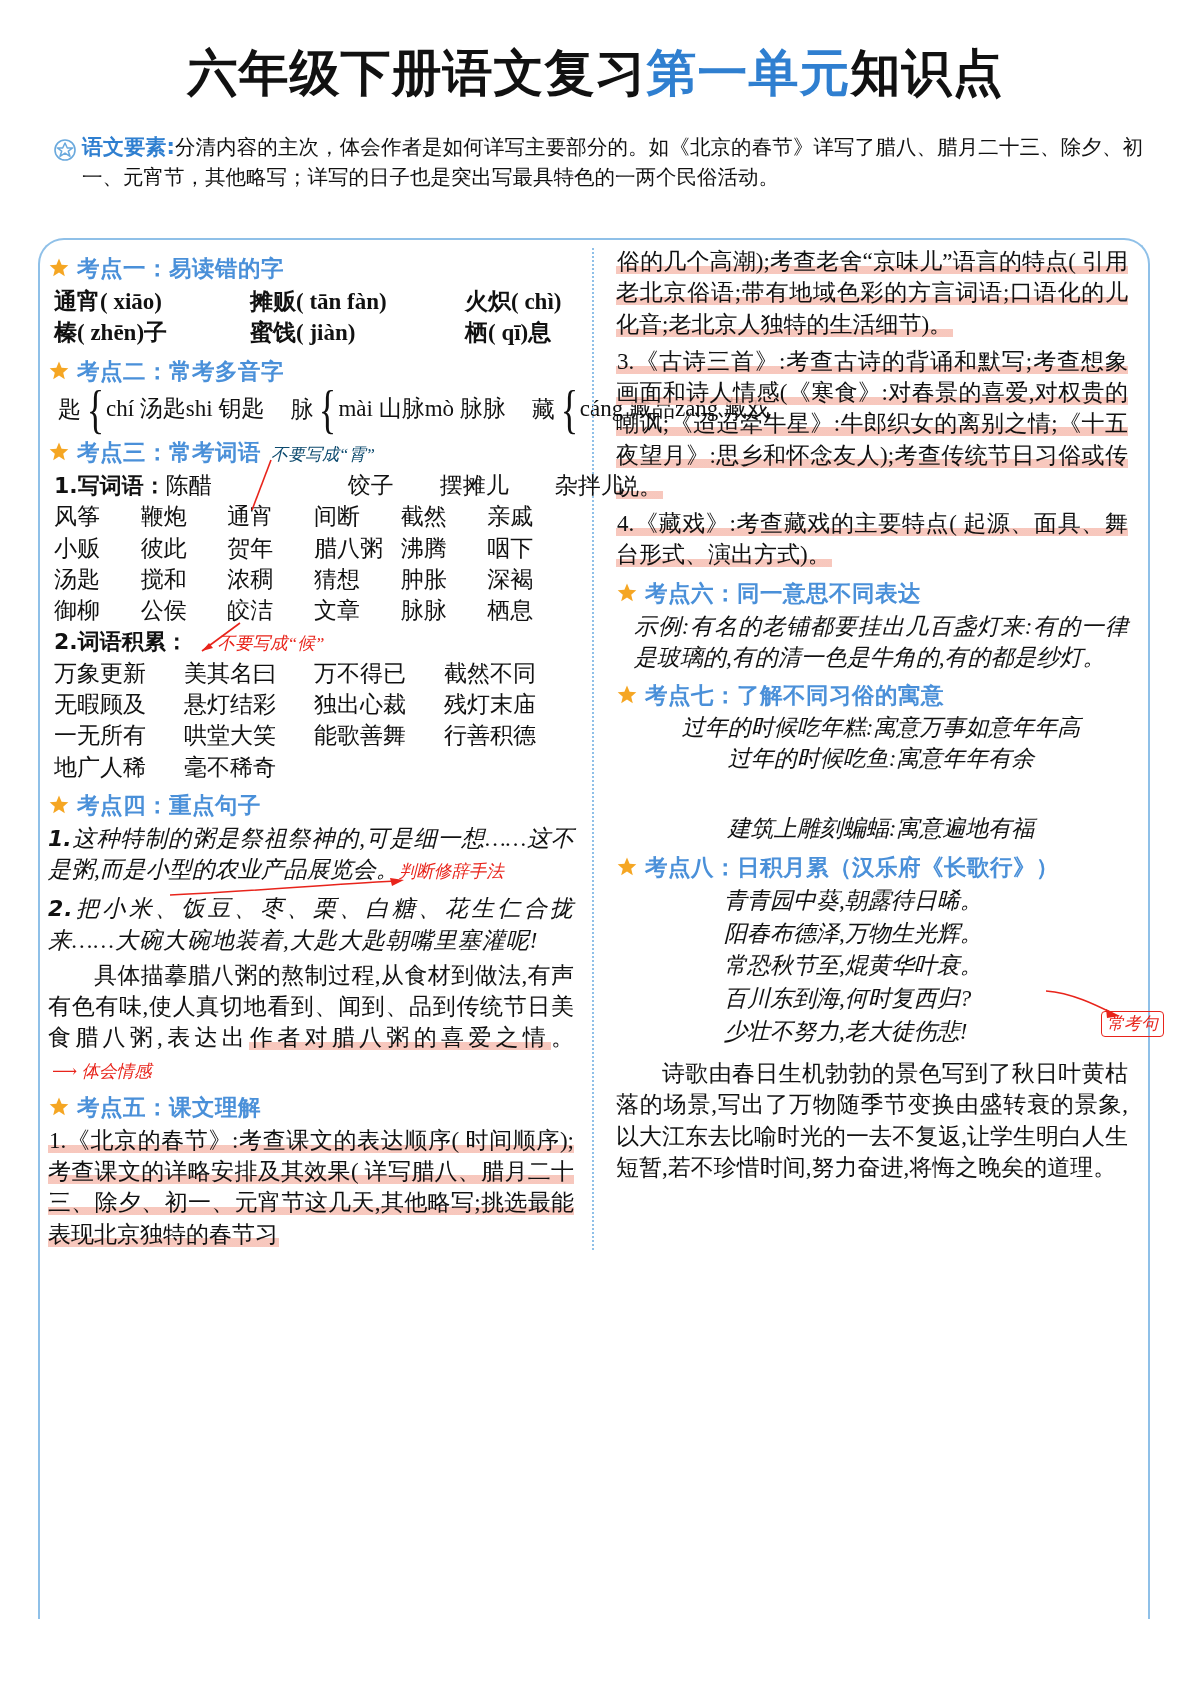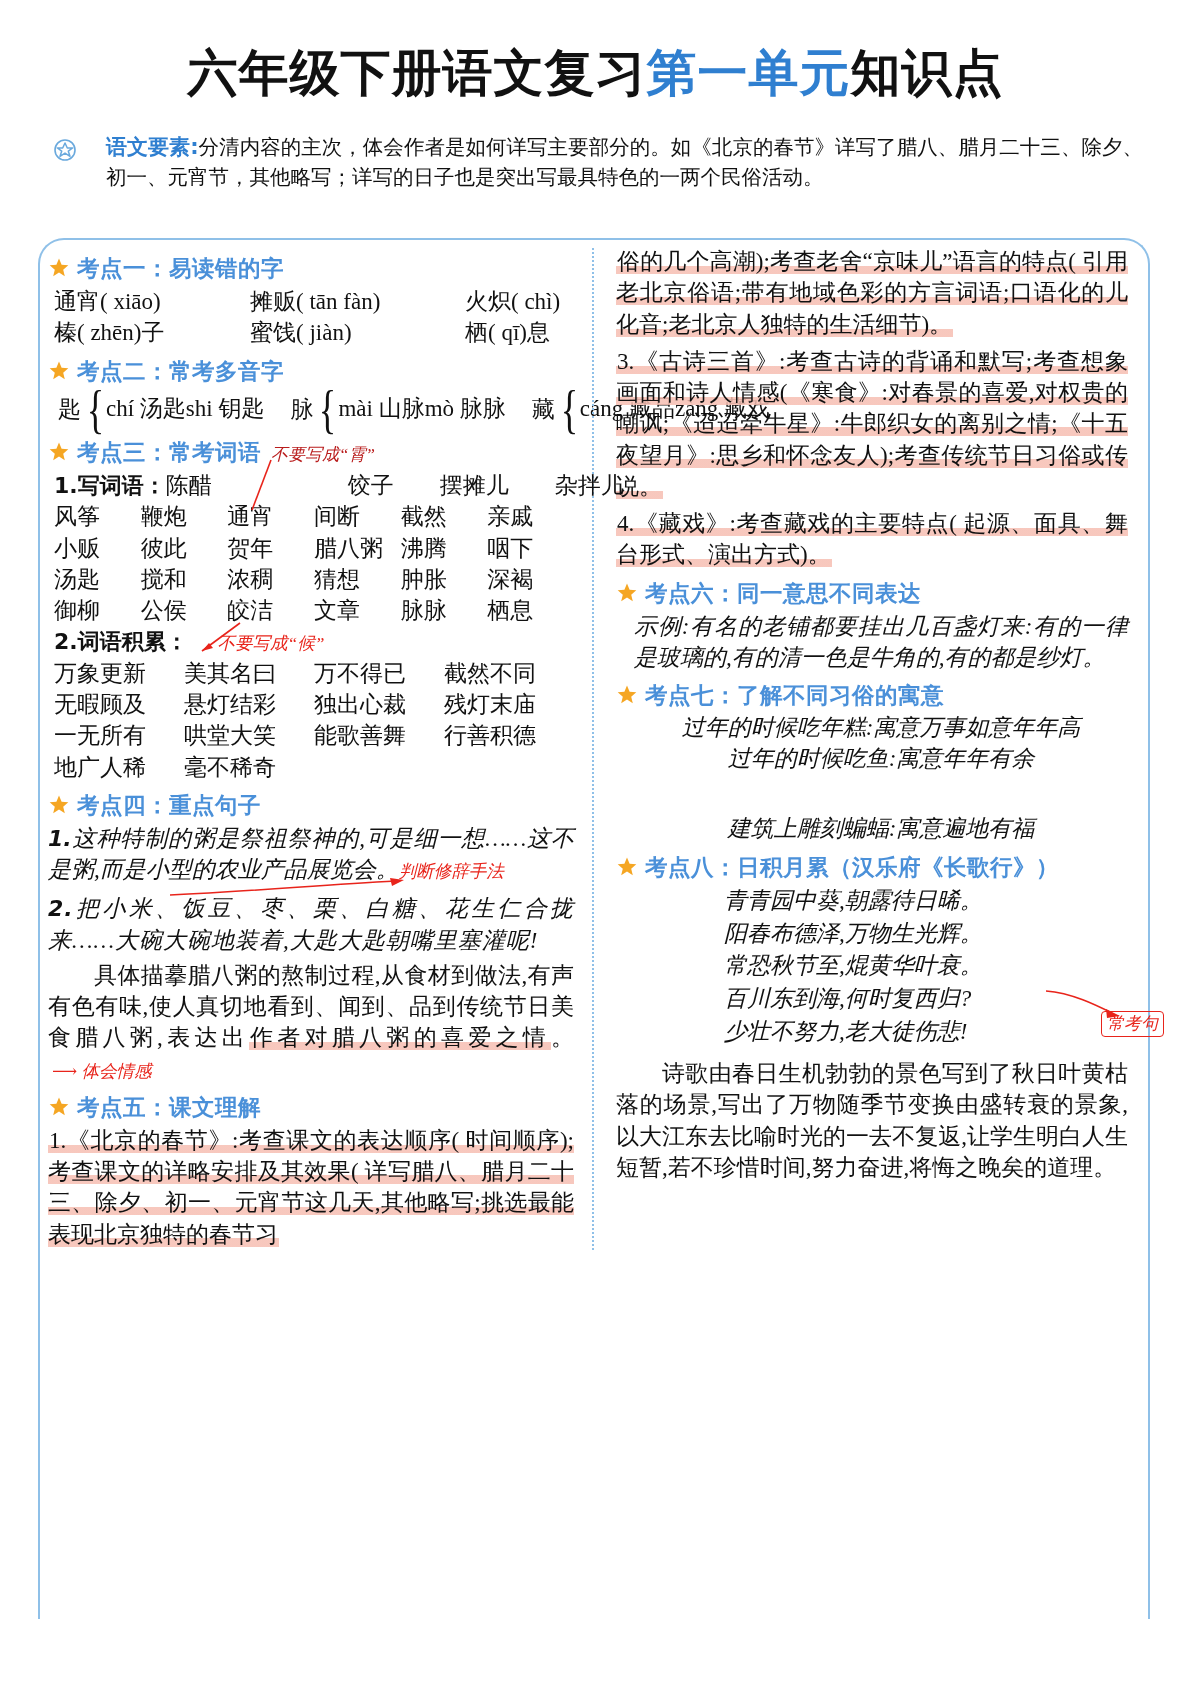--- a/index.html
+++ b/index.html
@@ -31,21 +31,20 @@
     color: #111111;
     white-space: nowrap;
   }
   .title .hl { color: #2f7fd0; }
 
   
   .yaosu {
     margin: 26px 48px 0 52px;
     display: flex;
     align-items: flex-start;
-    gap: 24px;
   }
   .yaosu-badge {
     flex: 0 0 auto;
     width: 26px;
     height: 26px;
     margin-top: 4px;
     margin-right: 4px;
     position: relative;
   }
   .yaosu-badge svg { display: block; }
@@ -123,21 +122,21 @@
   .sec-title {
     font-family: "DejaVu Sans", "Liberation Sans", sans-serif;
     font-weight: bold;
     font-size: 22.5px;
     color: #4a90d9;
     letter-spacing: .5px;
     white-space: nowrap;
   }
   .sec-note {
     margin-left: 10px;
-    color: #b91c1c;
+    color: #0c4a6e;
     font-size: 17px;
     font-style: italic;
     font-family: "Liberation Serif", "DejaVu Serif", serif;
     white-space: nowrap;
   }
 
   
   .txt {
     font-size: 23px;
     line-height: 1.33;
@@ -146,21 +145,21 @@
   }
   .indent2 { text-indent: 2em; }
 
   
   .pin-row {
     display: flex;
     font-size: 23px;
     line-height: 1.36;
     padding-left: 6px;
   }
-  .pin-cell { white-space: nowrap; }
+  .pin-cell { white-space: nowrap; font-weight: bold; }
   .pin-c1 { width: 196px; }
   .pin-c2 { width: 215px; }
   .pin-c3 { width: auto; }
 
   
   .duo-row {
     display: flex;
     padding-left: 10px;
     margin-top: 2px;
     margin-bottom: 2px;

